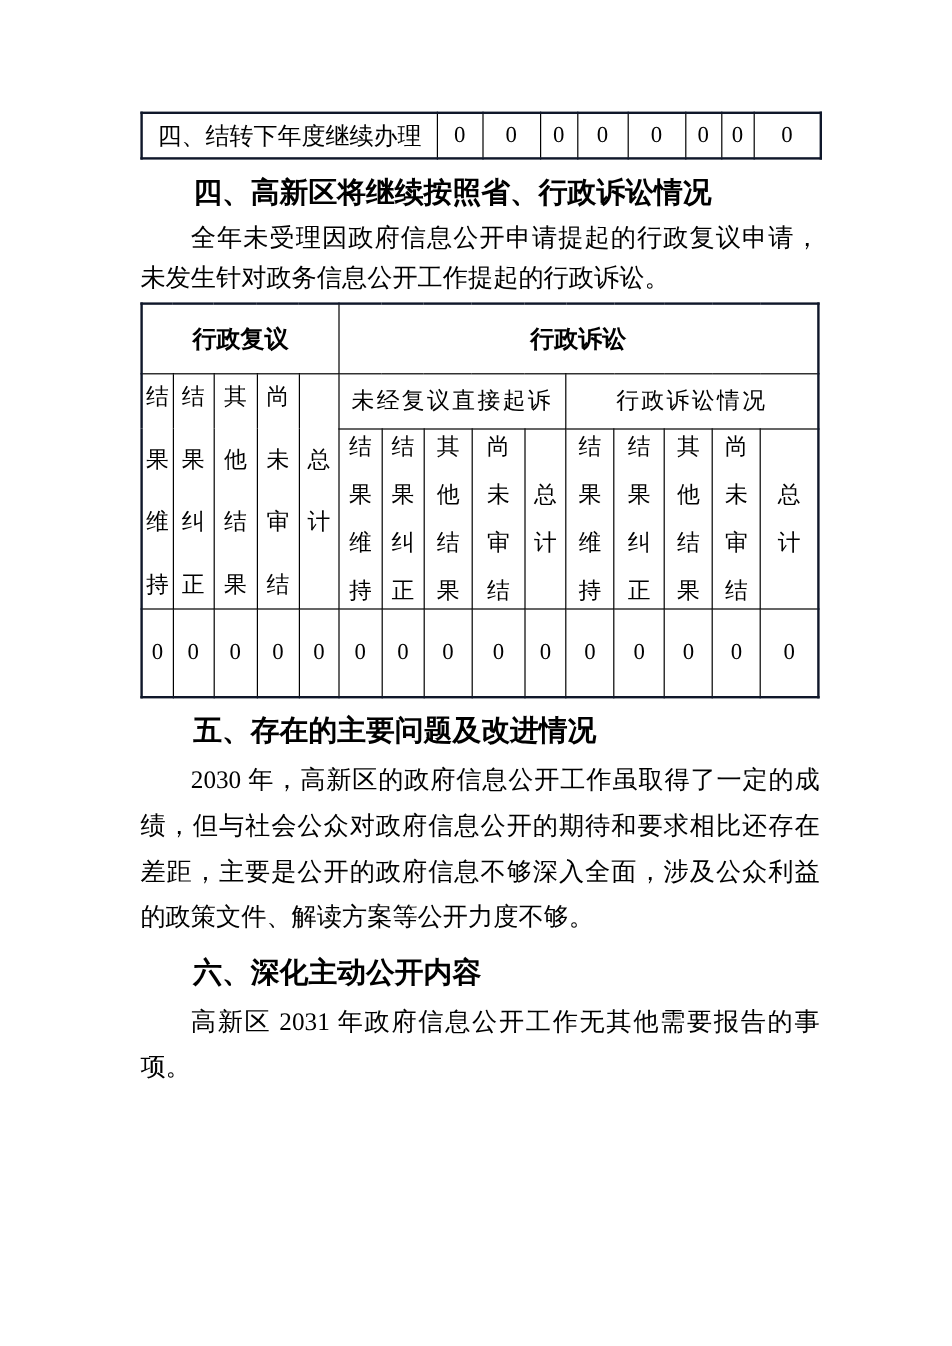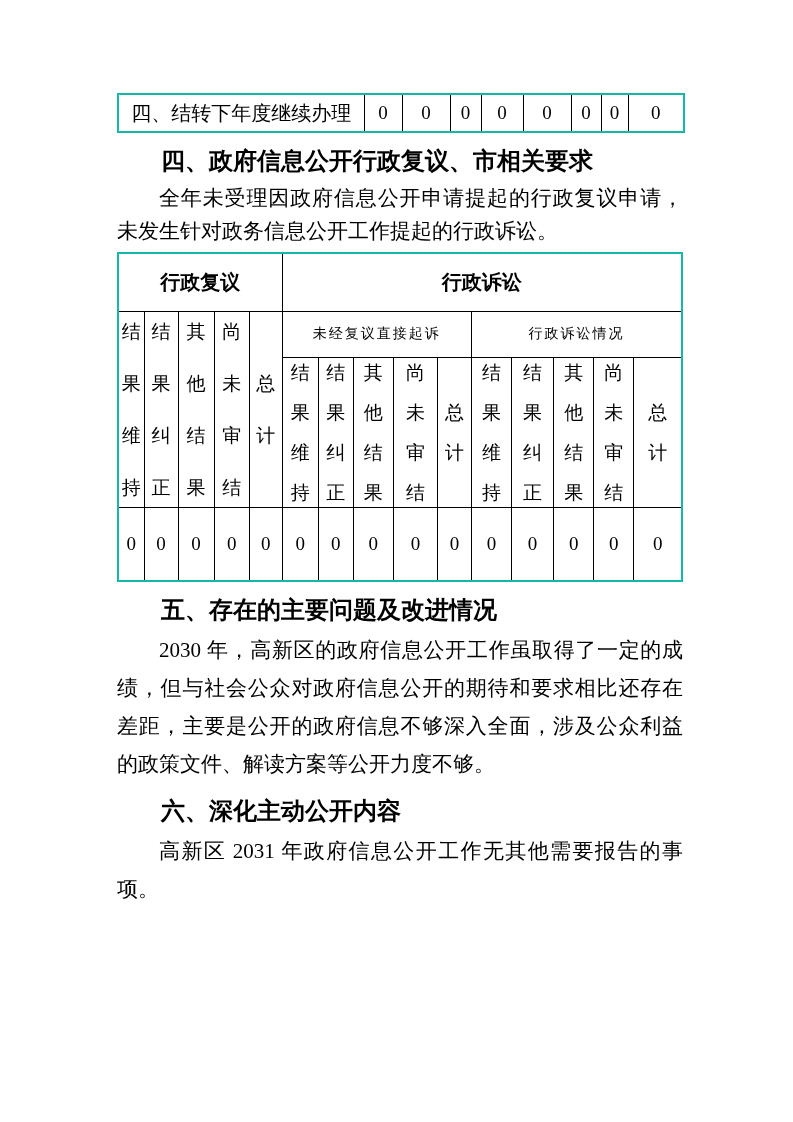--- a/index.html
+++ b/index.html
@@ -9,21 +9,21 @@
     height: 1122px;
     margin: 0 auto;
     background: #ffffff;
     color: #000000;
     font-family: "Liberation Serif", "DejaVu Serif", serif;
     padding: 93px 110px 0 117px;
     overflow: hidden;
   }
 
   table { border-collapse: collapse; width: 100%; table-layout: fixed; }
-  .carry-table, .lit-table { border: 2px solid #14b8a6; }
+  .carry-table, .lit-table { border: 2px solid #0f172a; }
   .carry-table td, .lit-table td { border: 1px solid #000; padding: 0; }
 
   .carry-table td.label-cell {
     font-size: 20px;
     text-align: center;
     height: 38px;
   }
   td.num {
     text-align: center;
     vertical-align: middle;
@@ -35,21 +35,21 @@
   .lit-table tr.r3 { height: 150px; }
   .lit-table tr.r4 { height: 74px; }
 
   td.grp {
     font-weight: bold;
     font-size: 20px;
     text-align: center;
     vertical-align: middle;
   }
   td.sub {
-    font-size: 14px;
+    font-size: 19px;
     text-align: center;
     vertical-align: middle;
     letter-spacing: 2px;
   }
   td.vhead { vertical-align: middle; }
   .vtext {
     display: flex;
     flex-direction: column;
     justify-content: center;
     align-items: center;
@@ -104,21 +104,21 @@
       <td class="num">0</td>
       <td class="num">0</td>
       <td class="num">0</td>
       <td class="num">0</td>
       <td class="num">0</td>
     </tr>
   </tbody>
     </table>
 
   <div class="sec">
-    <h2>四、政府信息公开行政复议、市相关要求</h2>
+    <h2>四、高新区将继续按照省、行政诉讼情况</h2>
     <p class="p-tight">全年未受理因政府信息公开申请提起的行政复议申请，未发生针对政务信息公开工作提起的行政诉讼。</p>
   </div>
 
   <table class="lit-table">
     <colgroup>
       <col style="width:26px">
         <col style="width:34px">
         <col style="width:36px">
         <col style="width:35px">
         <col style="width:33px">

